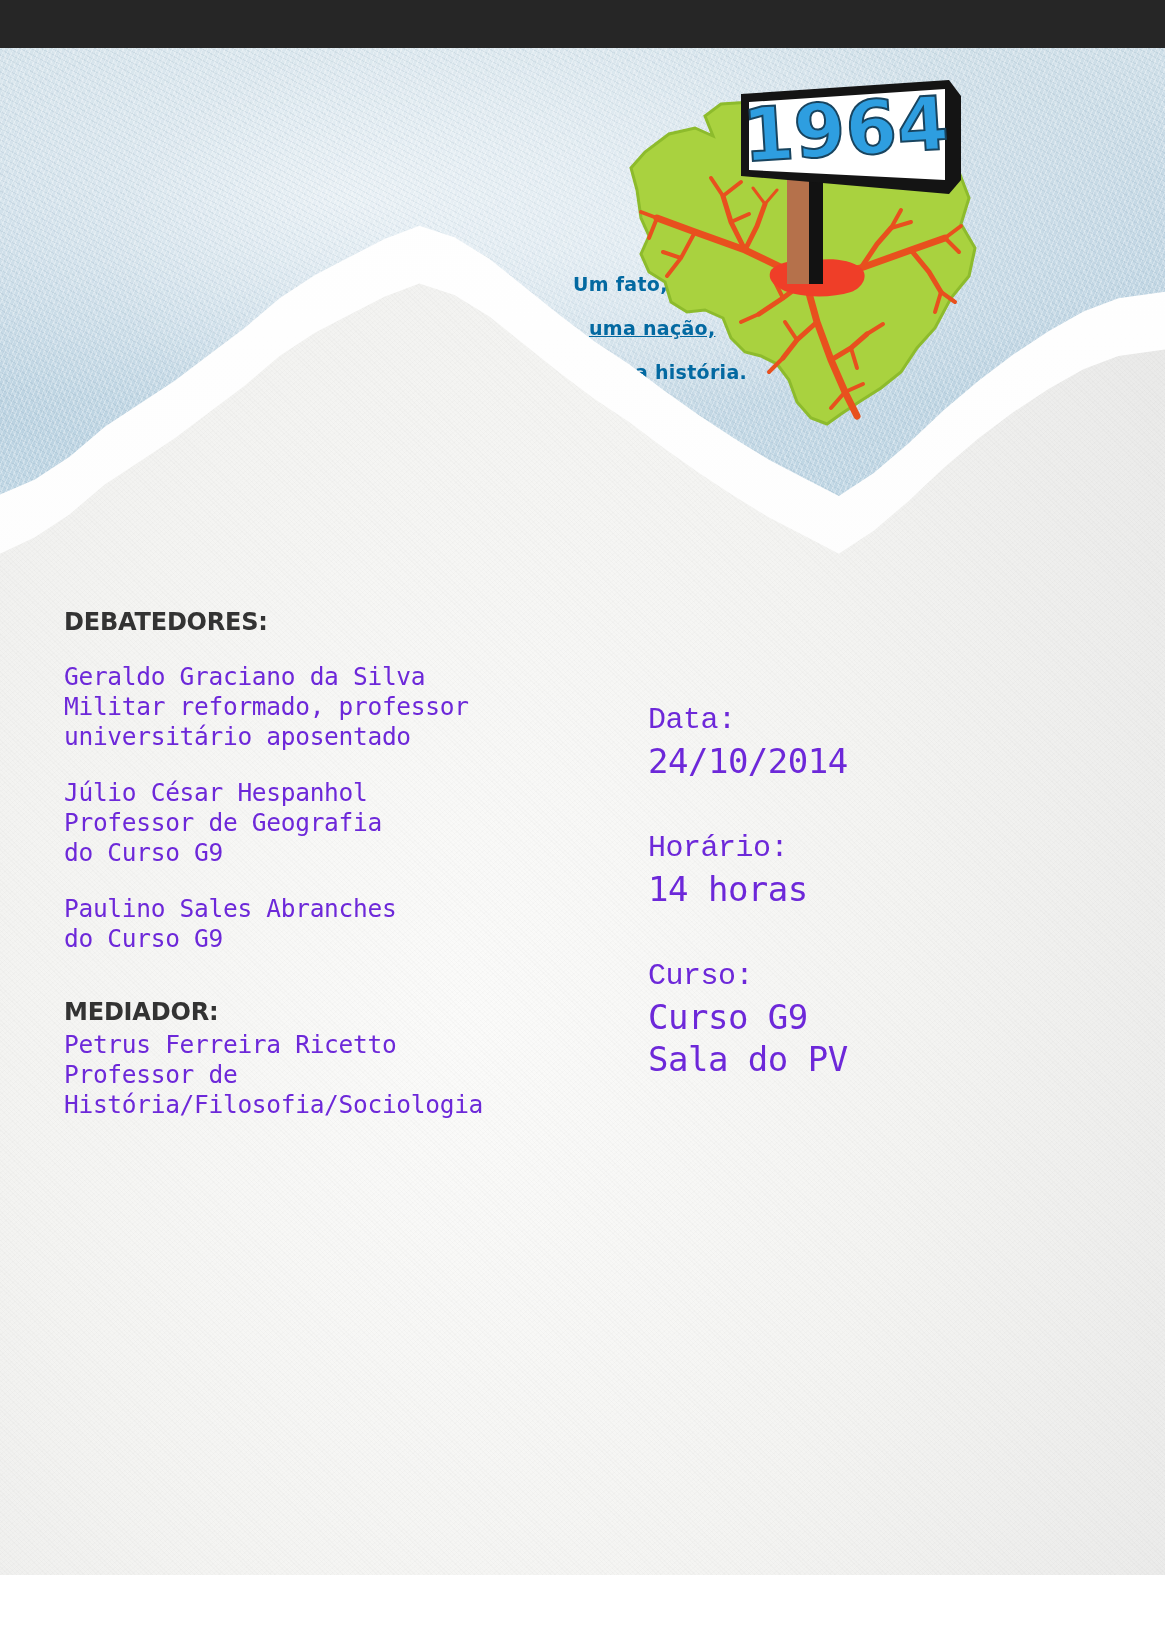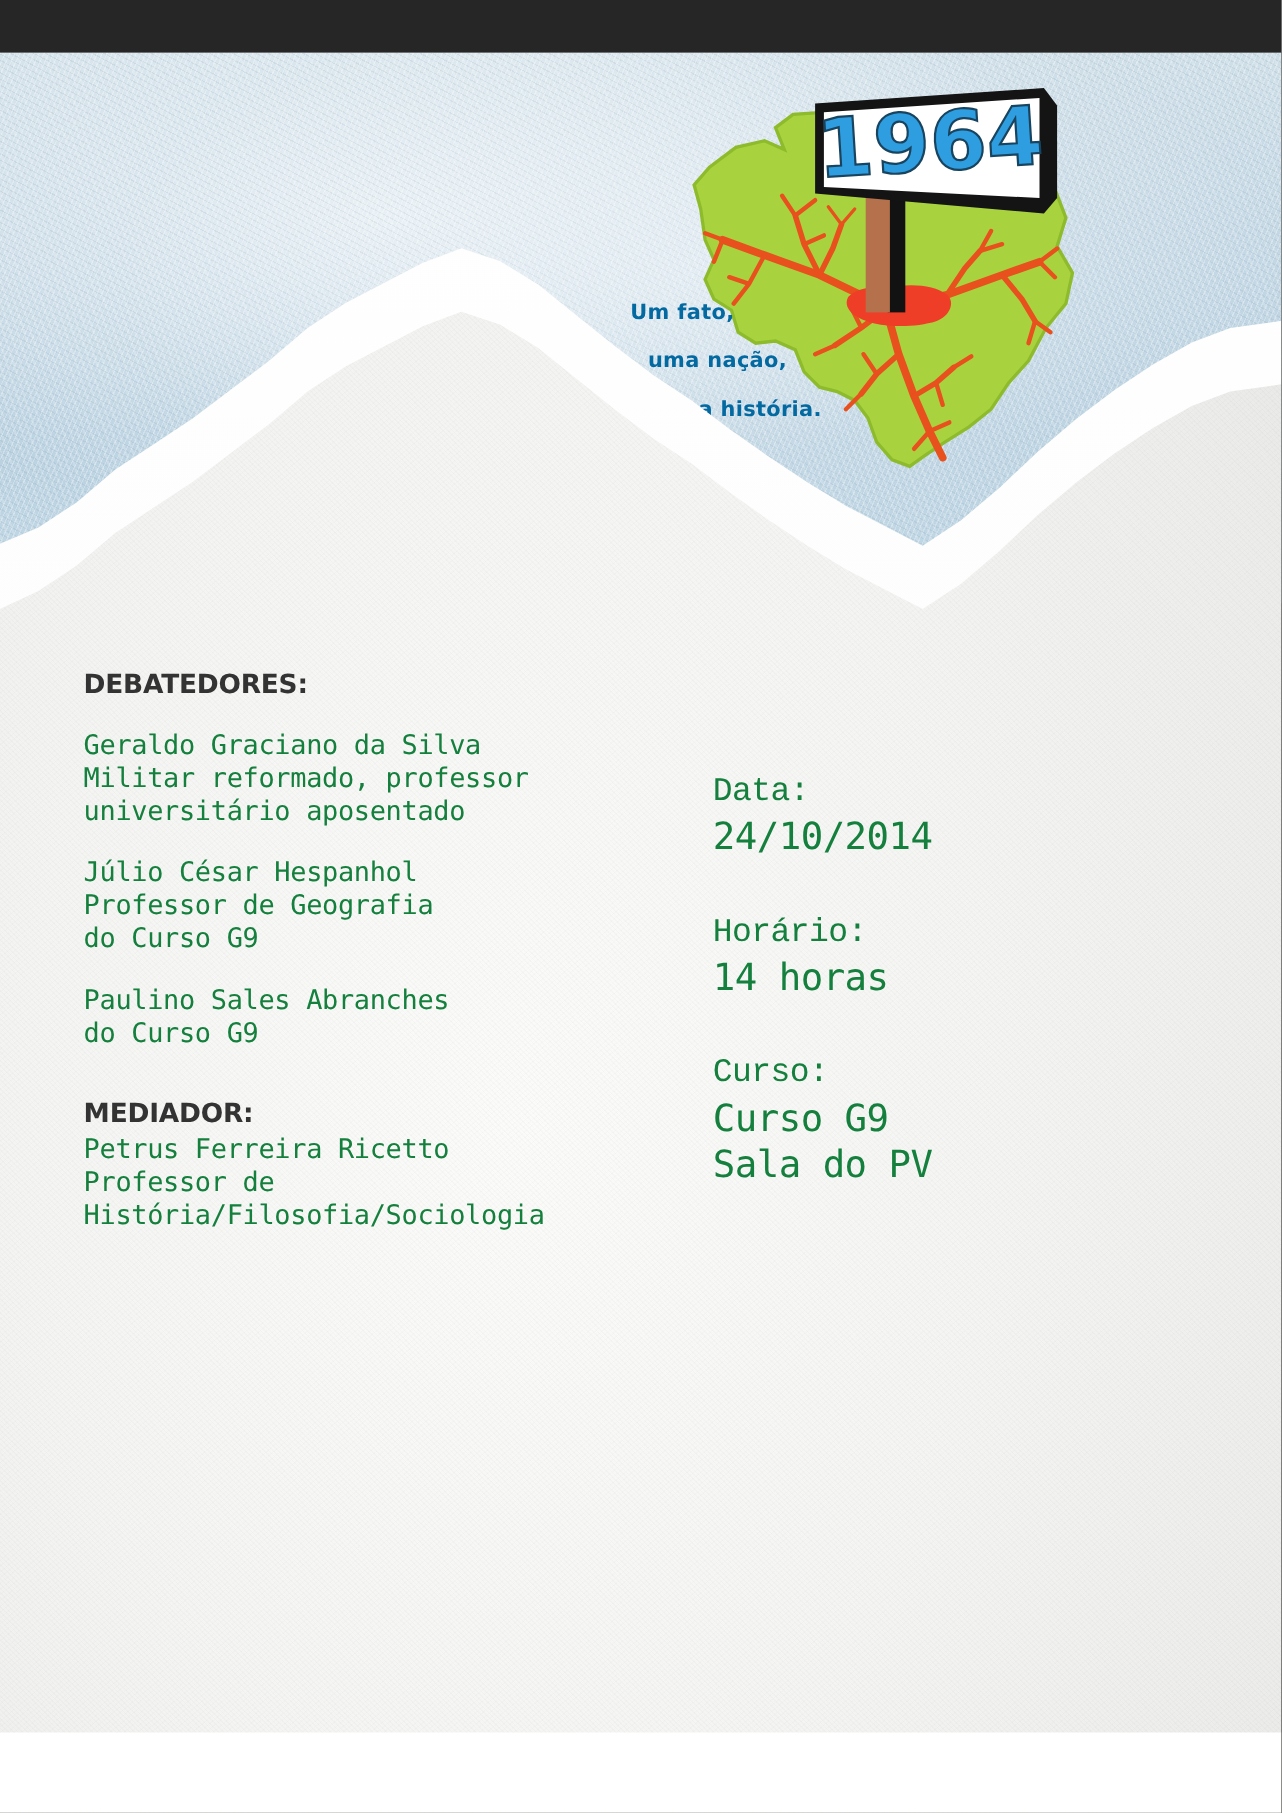--- a/index.html
+++ b/index.html
@@ -129,30 +129,30 @@
   
   .art{ position:absolute;left:545px;top:72px;width:460px;height:370px; }
   .art svg{ display:block;width:100%;height:100%; overflow:visible;}
   .tagline{
     position:absolute;left:555px;top:262px;width:230px;
     font-family:"DejaVu Sans", sans-serif;
     font-weight:bold;font-size:19px;color:#0369a1;
     line-height:44px;letter-spacing:.3px;
   }
   .tagline div:nth-child(1){ padding-left:18px; }
-  .tagline div:nth-child(2){ padding-left:34px; }
+  .tagline div:nth-child(2){ padding-left:34px;text-decoration:underline; }
   .tagline div:nth-child(3){ padding-left:46px; }
 
   
   .mono{
     font-family:"DejaVu Sans Mono", monospace;
-    color:#15803d;
+    color:#6d28d9;
   }
   .col-left{
-    position:absolute;left:76px;top:608px;width:520px;
+    position:absolute;left:64px;top:608px;width:520px;
   }
   .sec-title{
     font-family:"DejaVu Sans", sans-serif;
     font-weight:bold;font-size:24px;color:#333;
     letter-spacing:-.2px;
   }
   .person{ margin-top:26px; }
   .person .line{ font-size:24.5px; line-height:30px; letter-spacing:-.3px;}
   .mediator-title{ margin-top:44px; }
   .mediator-body{ margin-top:4px; }

